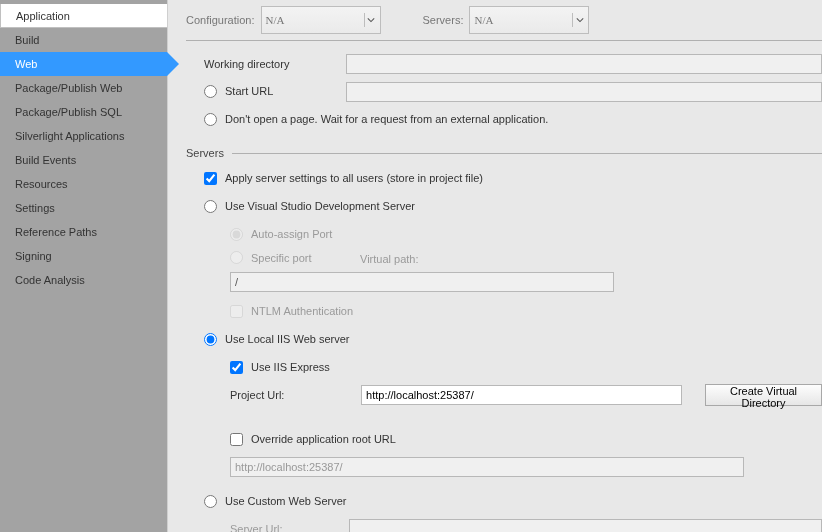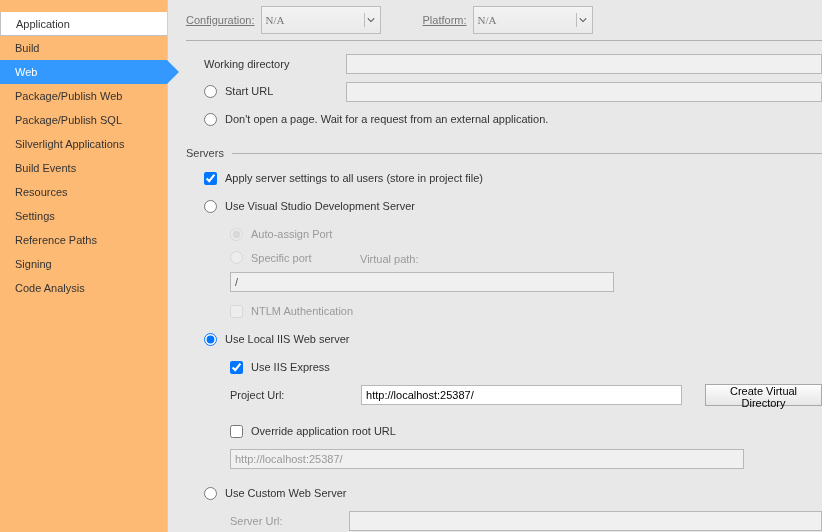--- a/index.html
+++ b/index.html
@@ -11,22 +11,22 @@
     color: #333;
     width: 822px;
     height: 532px;
     overflow: hidden;
     display: flex;
   }
   
   .sidebar {
     width: 168px;
     flex: 0 0 168px;
-    background: #fdba74;
-    padding-top: 12px;
+    background: #a3a3a3;
+    padding-top: 4px;
     border-right: 1px solid #cfcfcf;
     position: relative;
   }
   .side-item {
     height: 24px;
     line-height: 24px;
     padding: 0 15px;
     cursor: pointer;
     color: #333;
     position: relative;
@@ -60,21 +60,21 @@
     overflow: hidden;
   }
   .cfg-bar {
     display: flex;
     align-items: center;
     height: 40px;
     color: #888;
     font-size: 11px;
     gap: 6px;
   }
-  .cfg-bar label { color:#777;text-decoration:underline; }
+  .cfg-bar label { color:#777; }
   .combo {
     display: inline-flex;
     align-items: center;
     justify-content: space-between;
     border: 1px solid #bdbdbd;
     background: linear-gradient(#f3f3f3,#eaeaea);
     width: 120px; height: 28px;
     padding: 0 2px 0 4px;
     color:#777;
     font-size: 11px;
@@ -163,21 +163,21 @@
     <label>Configuration:</label>
     <div class="combo">
       <span>N/A</span>
       <span class="arrow">
         <svg viewBox="0 0 10 10">
             <path d="M1 3 L5 7 L9 3" fill="none" stroke="#555" stroke-width="1.3"></path>
           </svg>
       </span>
     </div>
     <div style="width:30px"></div>
-    <label>Platform:</label>
+    <label>Servers:</label>
     <div class="combo">
       <span>N/A</span>
       <span class="arrow">
         <svg viewBox="0 0 10 10">
             <path d="M1 3 L5 7 L9 3" fill="none" stroke="#555" stroke-width="1.3"></path>
           </svg>
       </span>
     </div>
   </div>
 
@@ -265,21 +265,21 @@
       <span>Use IIS Express</span>
     </label>
   </div>
 
   <div class="row" style="margin-left:44px;gap:23px;">
     <div style="width:130px;" class="glbl">Project Url:</div>
     <input class="tbox white" style="width: 384px;" value="http://localhost:25387/">
     <button class="btn">Create Virtual Directory</button>
   </div>
 
-  <div class="row indent2" style="margin-top:10px;">
+  <div class="row indent2" style="margin-top:18px;">
     <label class="check">
       <input type="checkbox" style="">
       <span>Override application root URL</span>
     </label>
   </div>
 
   <div class="row" style="margin-left:44px;">
     <input class="tbox" style="width: 514px; color: rgb(153, 153, 153);" disabled="" value="http://localhost:25387/">
   </div>
 

